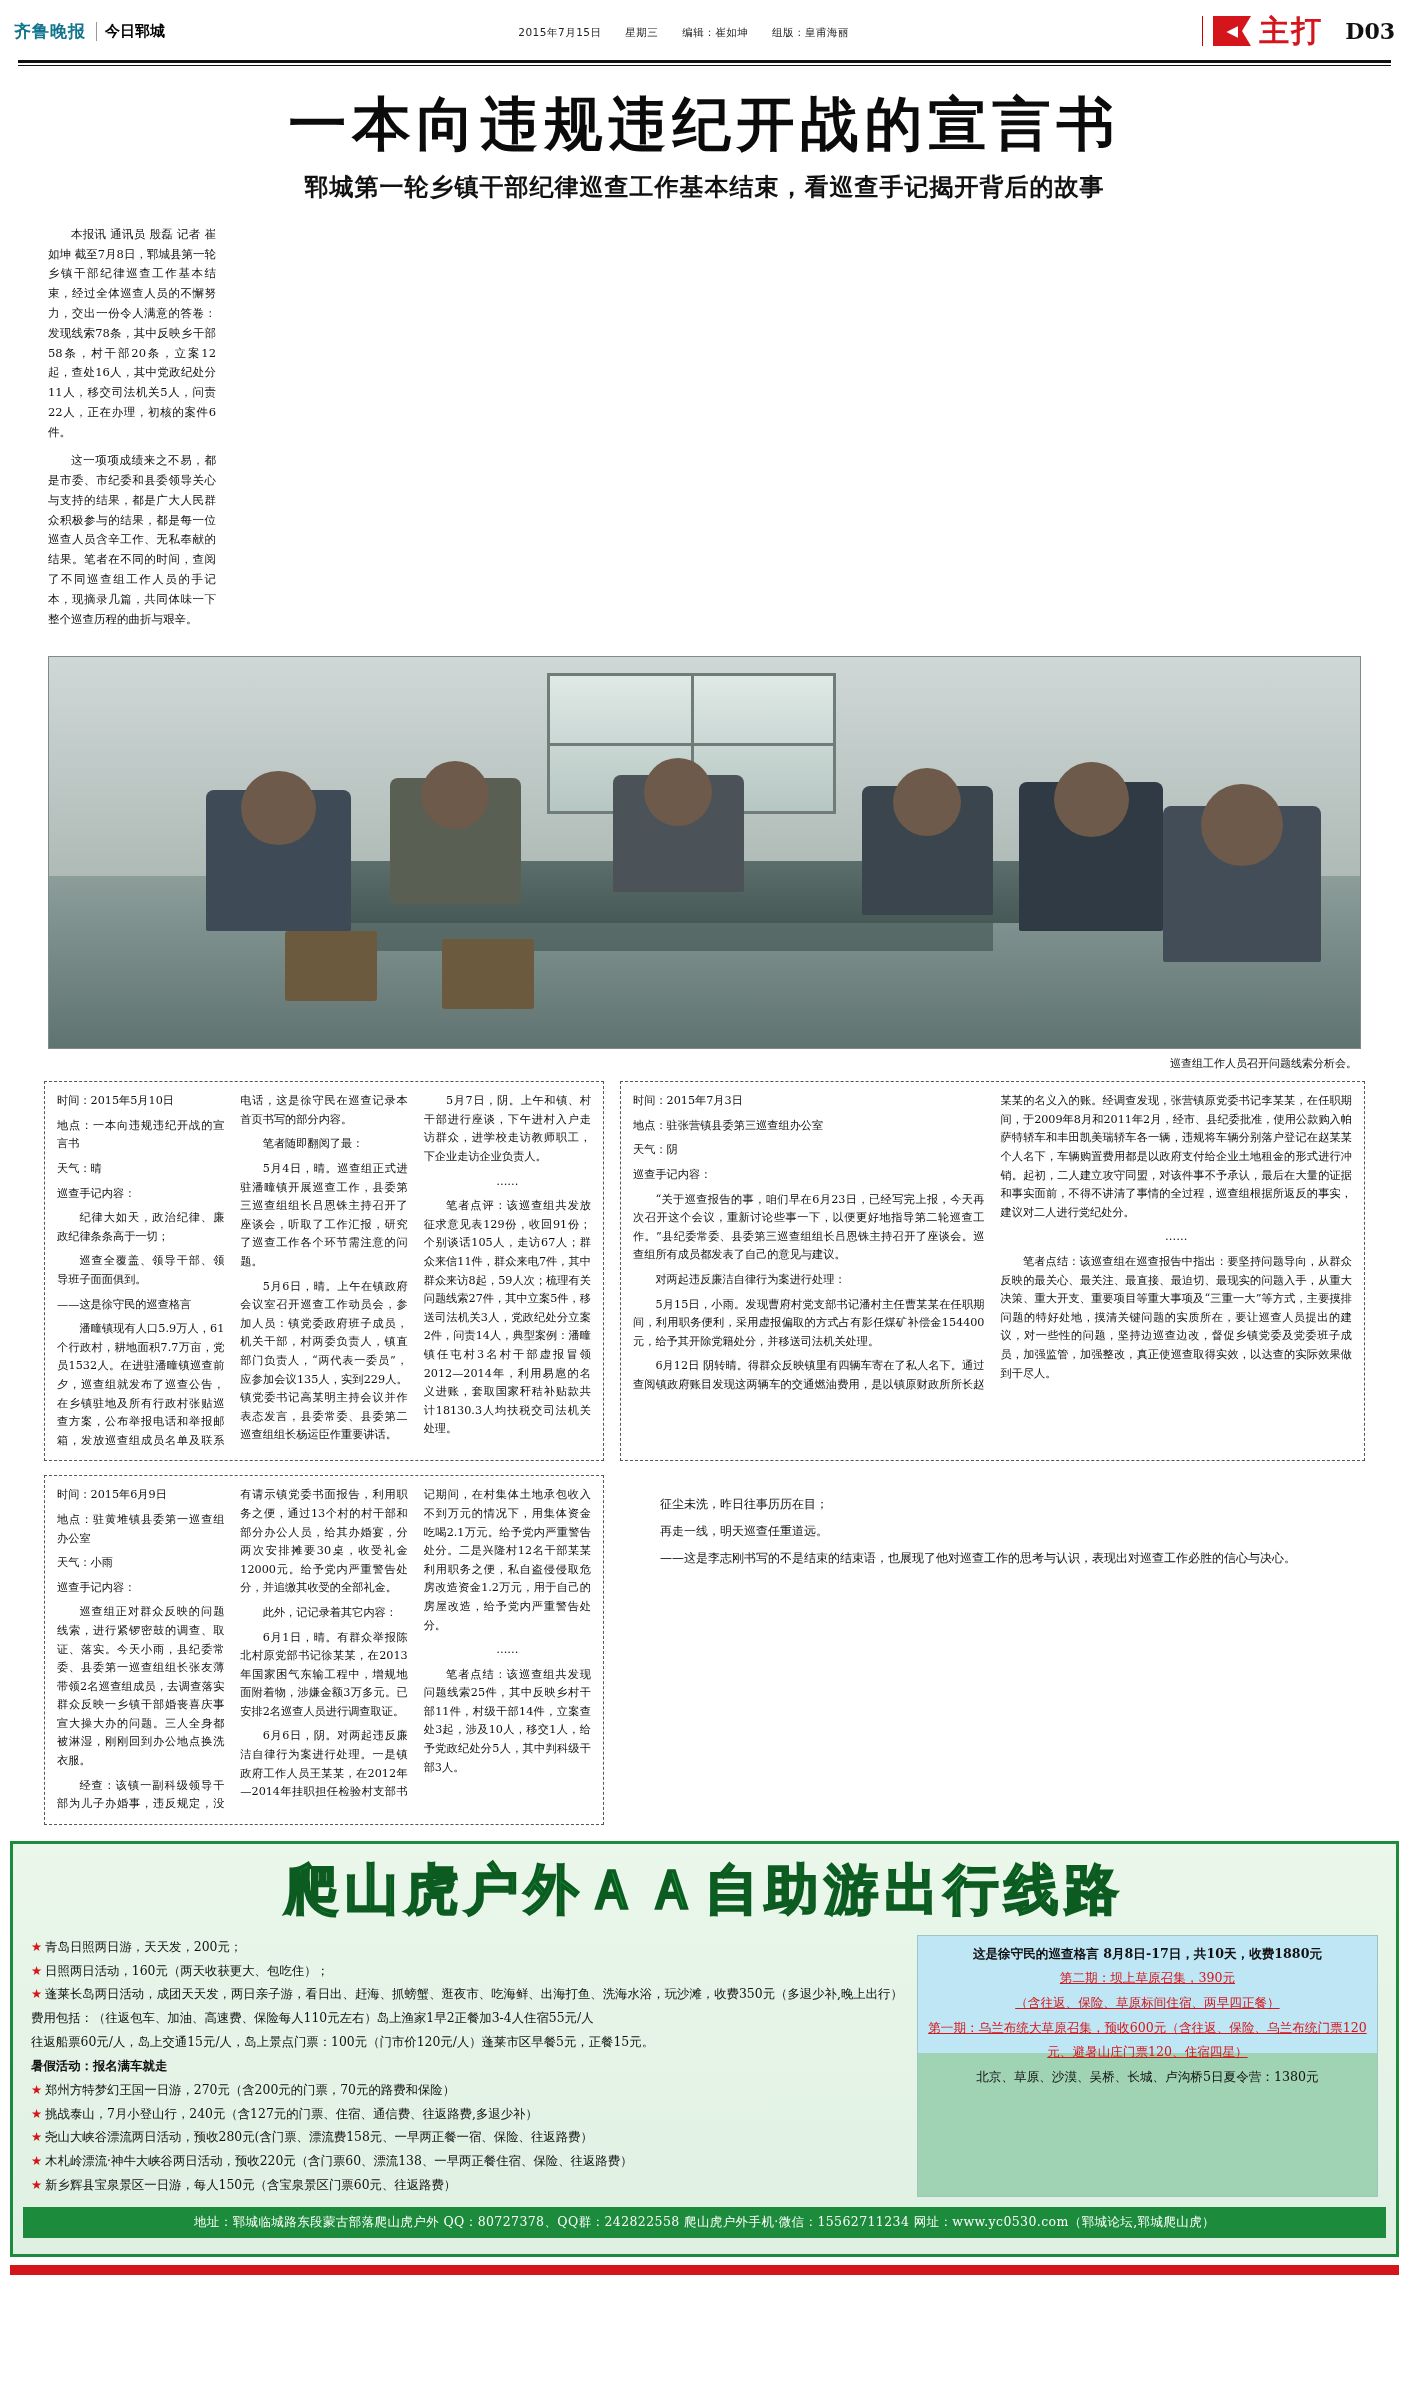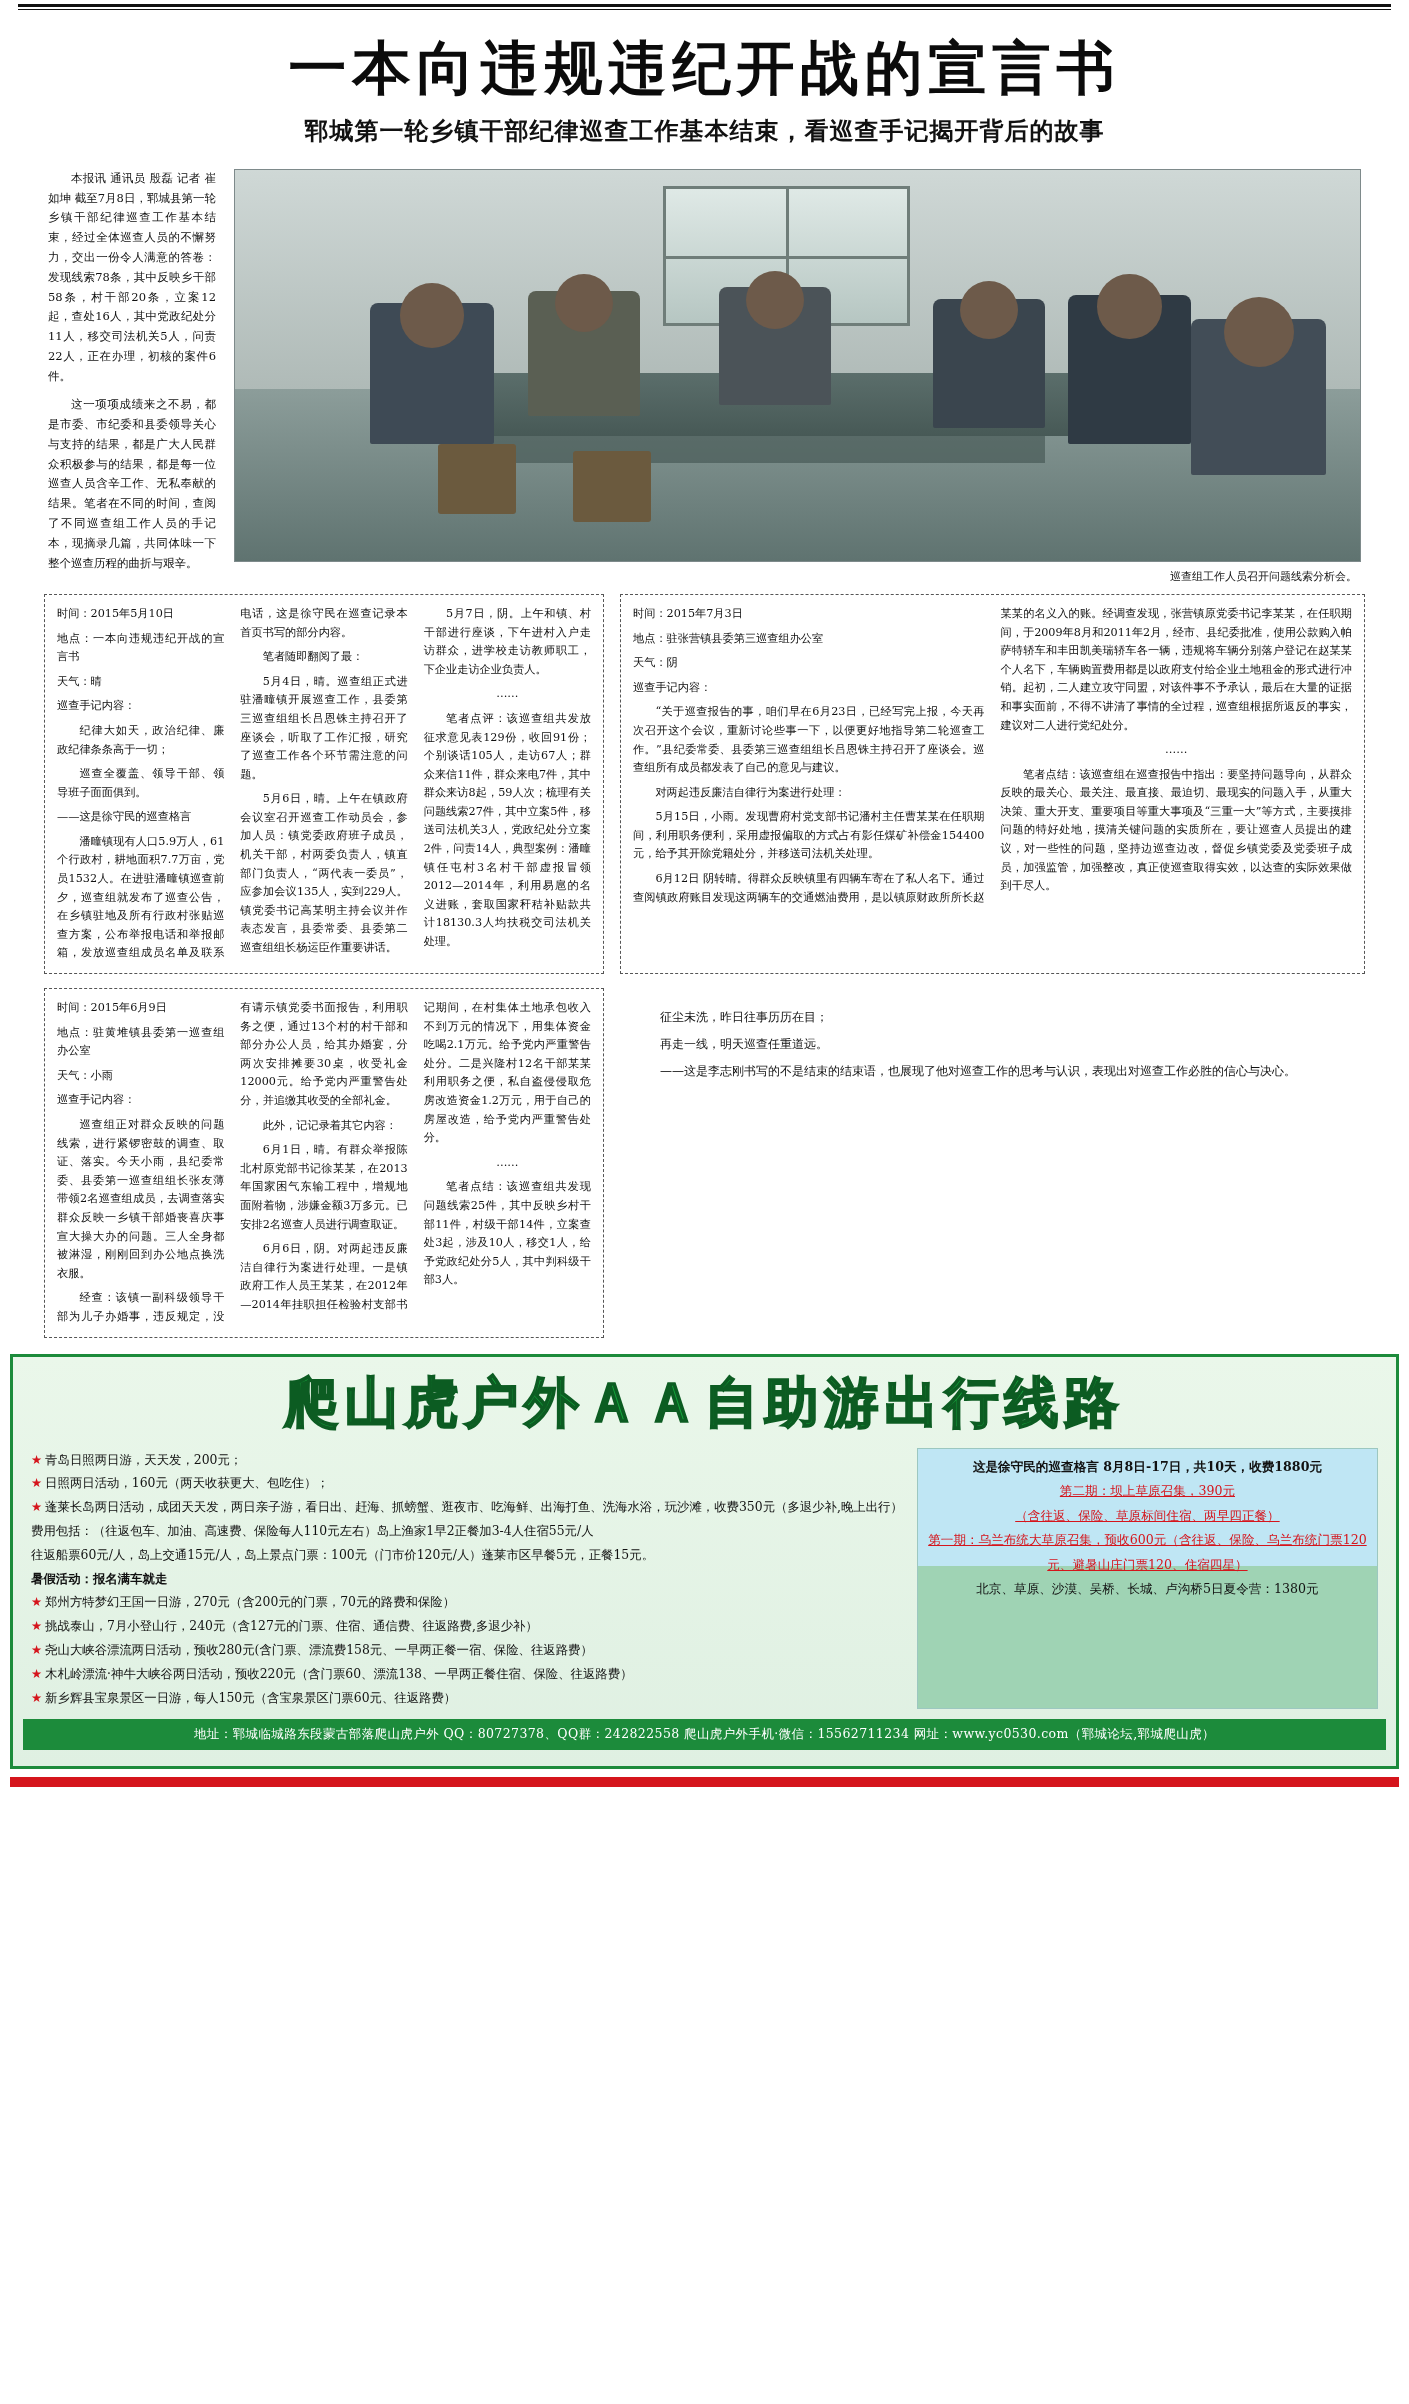--- a/index.html
+++ b/index.html
@@ -126,20 +126,21 @@
     letter-spacing: 1px;
     color: #111;
     margin-top: 14px;
   }
 
   
   .top-content {
     display: flex;
     padding: 18px 48px 0 48px;
     gap: 18px;
+    flex-direction: column;
   }
   .intro-col {
     width: 168px;
     font-family: "DejaVu Serif", "Liberation Serif", serif;
     font-size: 11.5px;
     line-height: 1.72;
     color: #111;
     text-align: justify;
   }
   .intro-col p { margin: 0 0 9px 0; text-indent: 2em; }
@@ -315,20 +316,39 @@
     height: 10px;
     background: #d5151c;
     margin: 8px 10px 0 10px;
   }
 </style>
 </head>
 <body>
 
 <div class="page">
 
+  <div class="masthead">
+    <div class="mast-logo">
+      <span class="mast-logo-cn">齐鲁晚报</span>
+      <span class="mast-logo-sub">今日郓城</span>
+    </div>
+    <div class="mast-mid">
+      <span class="seg">2015年7月15日</span>
+      <span class="seg">星期三</span>
+      <span class="seg">编辑：崔如坤</span>
+      <span class="seg">组版：皇甫海丽</span>
+    </div>
+    <div class="mast-right">
+      <div class="red-flag">
+        <span>◀</span>
+      </div>
+      <div class="mast-zhuda">主打</div>
+      <div class="mast-page">D03</div>
+    </div>
+  </div>
 
   <div class="rule-thick"></div>
   <div class="rule-thin"></div>
 
   <div class="headline-wrap">
     <div class="headline">一本向违规违纪开战的宣言书</div>
     <div class="subheadline">郓城第一轮乡镇干部纪律巡查工作基本结束，看巡查手记揭开背后的故事</div>
   </div>
 
   <div class="top-content">

